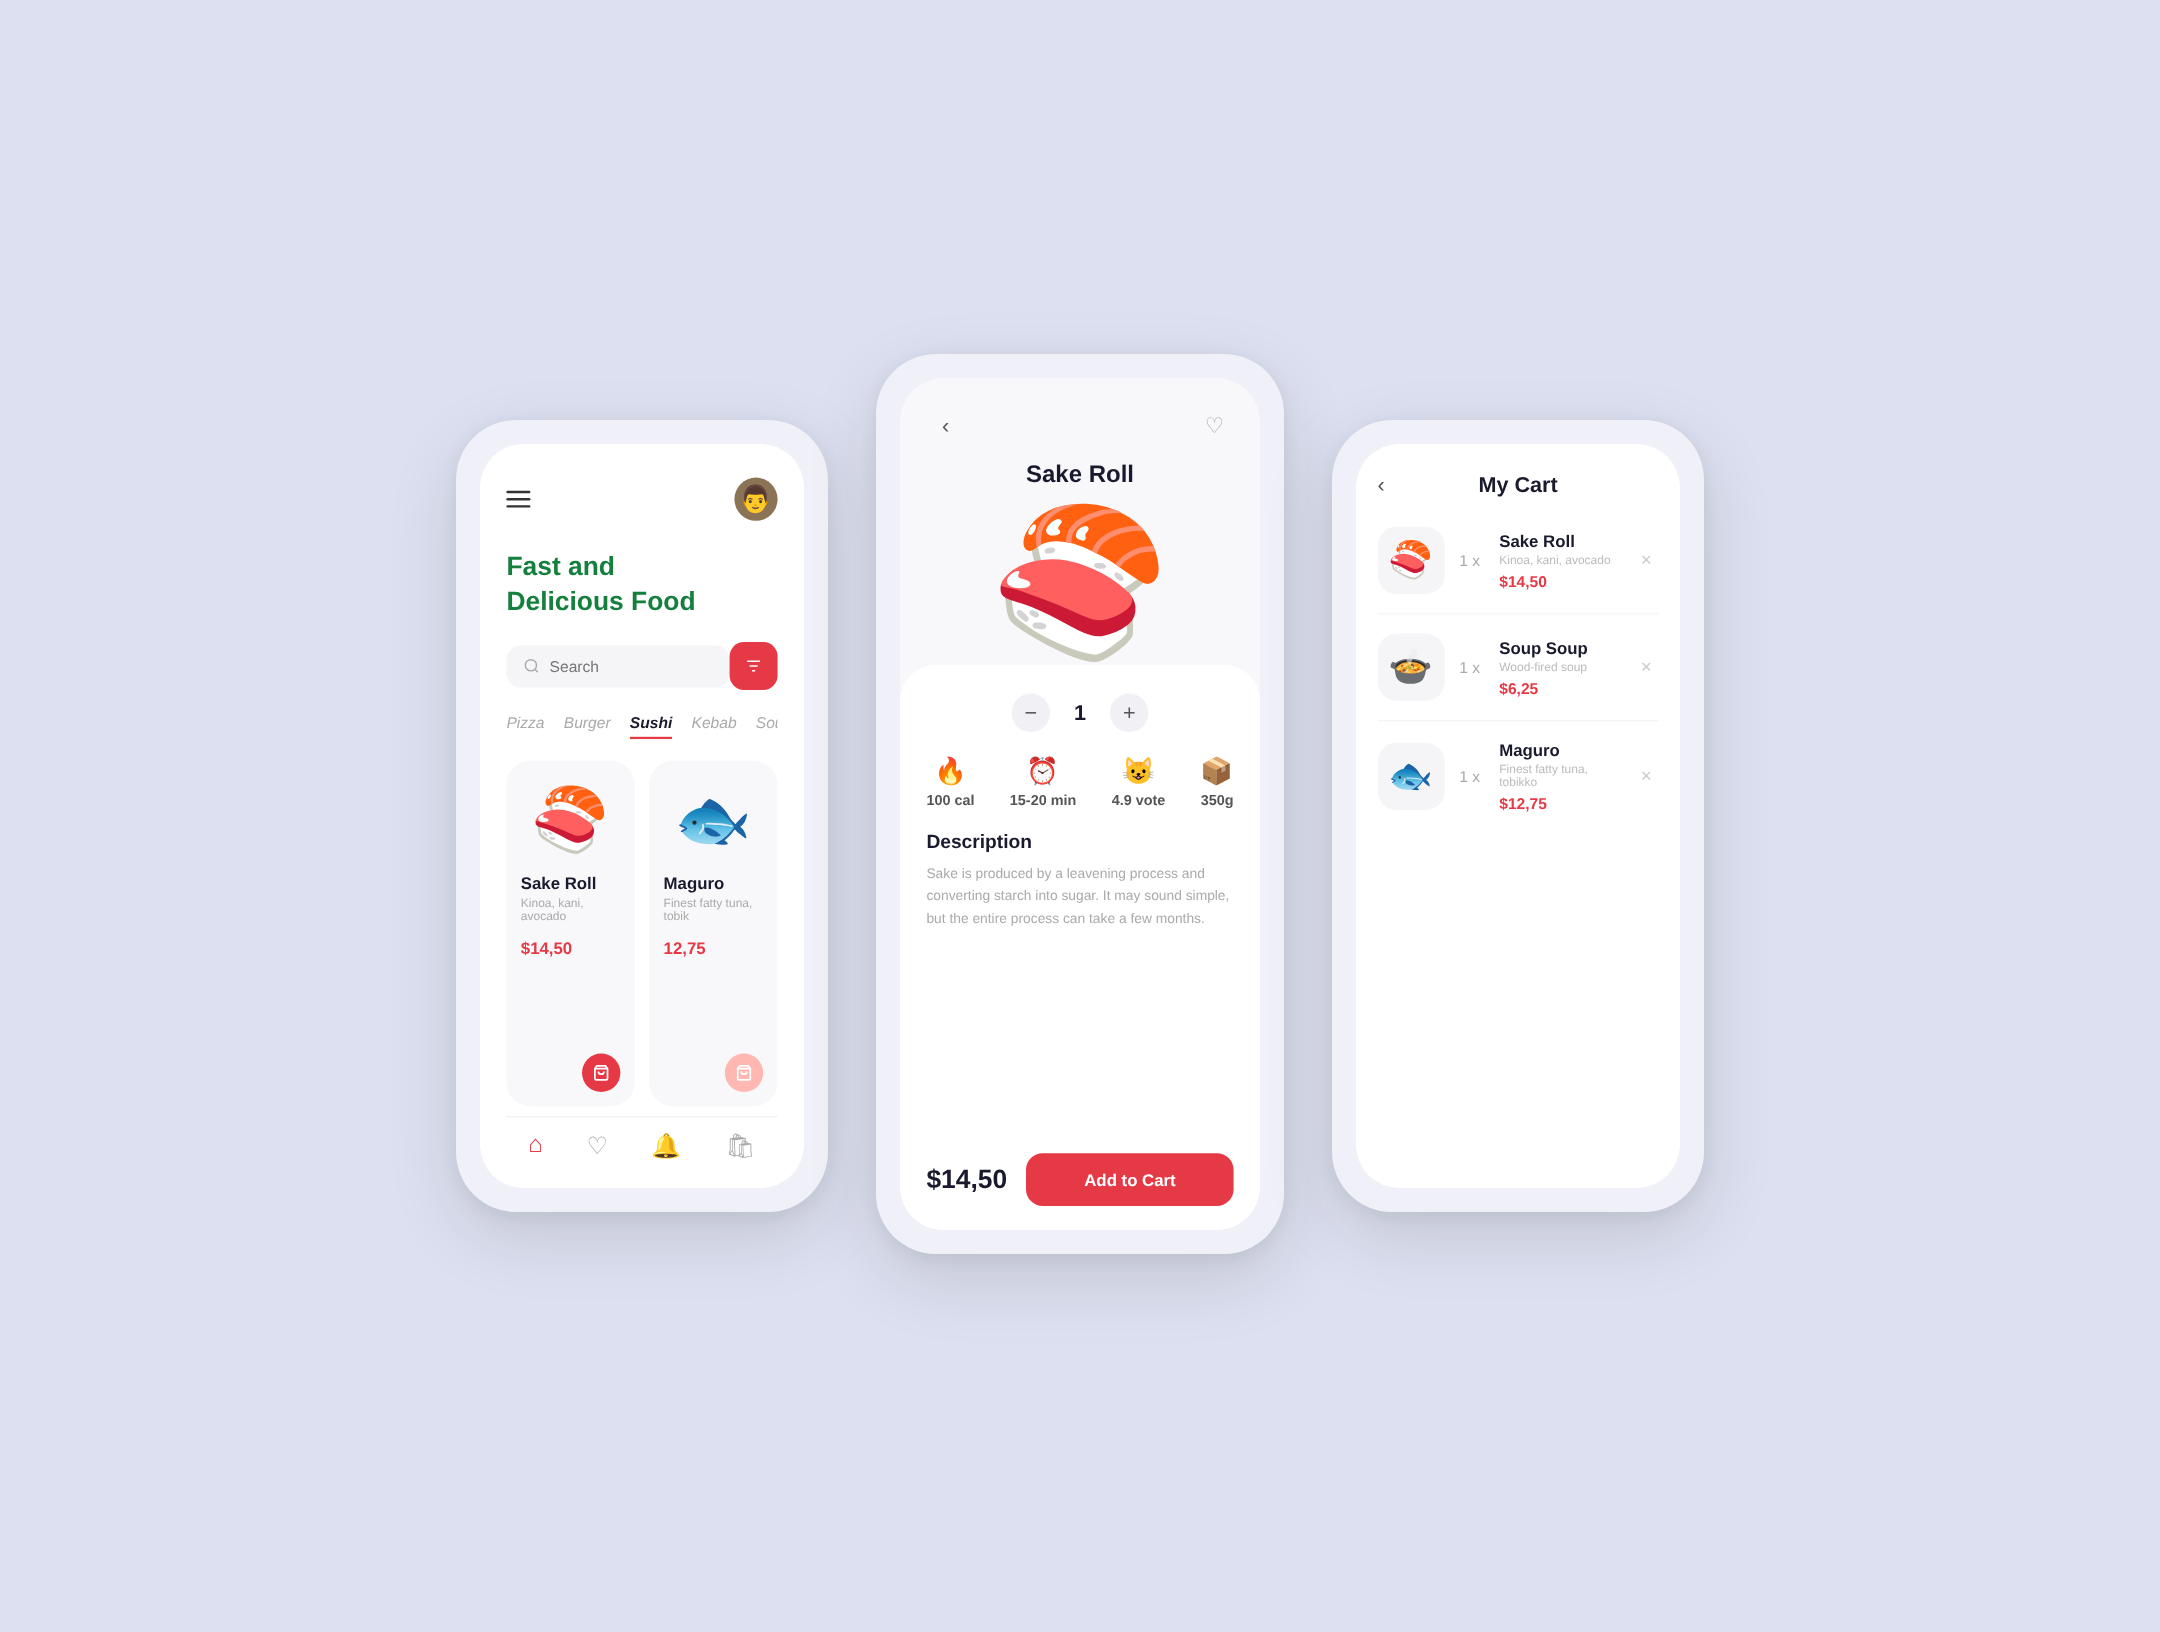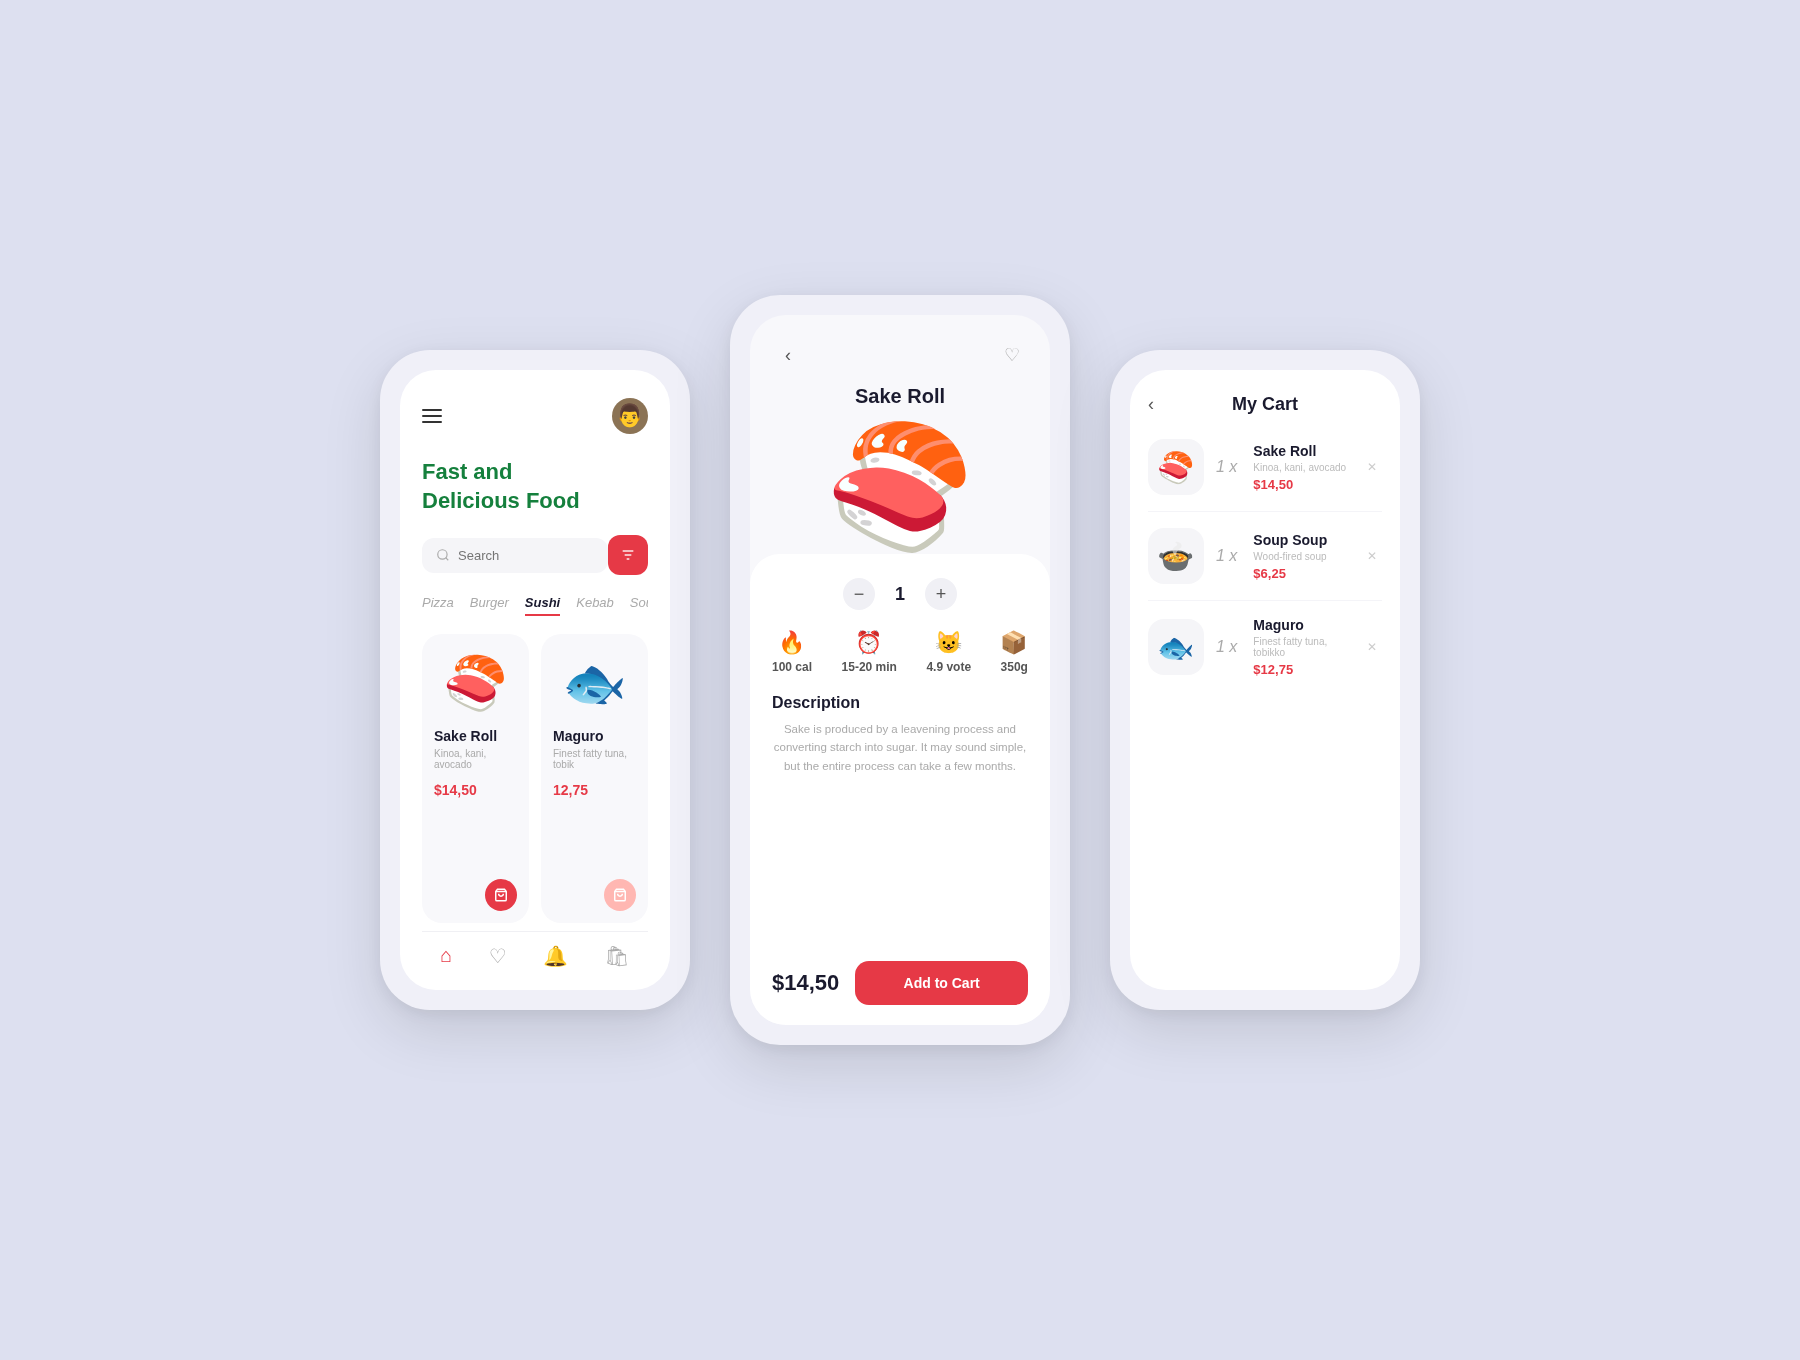--- a/index.html
+++ b/index.html
@@ -329,21 +329,20 @@
       font-size: 16px;
       font-weight: 700;
       color: #1a1a2e;
       margin-bottom: 8px;
     }
     .p2-desc-text {
       font-size: 11.5px;
       color: #aaa;
       line-height: 1.6;
       flex: 1;
-      text-align: center;
     }
 
     .p2-footer {
       display: flex;
       align-items: center;
       justify-content: space-between;
       margin-top: 16px;
     }
     .p2-price {
       font-size: 22px;
@@ -416,24 +415,23 @@
       height: 56px;
       background: #f5f5f8;
       border-radius: 16px;
       display: flex;
       align-items: center;
       justify-content: center;
       font-size: 30px;
       flex-shrink: 0;
     }
     .cart-item-qty {
-      font-size: 16px;
+      font-size: 13px;
       color: #aaa;
       margin-right: 4px;
-      font-style: italic;
     }
     .cart-item-info {
       flex: 1;
     }
     .cart-item-name {
       font-size: 14px;
       font-weight: 700;
       color: #1a1a2e;
       margin-bottom: 3px;
     }

